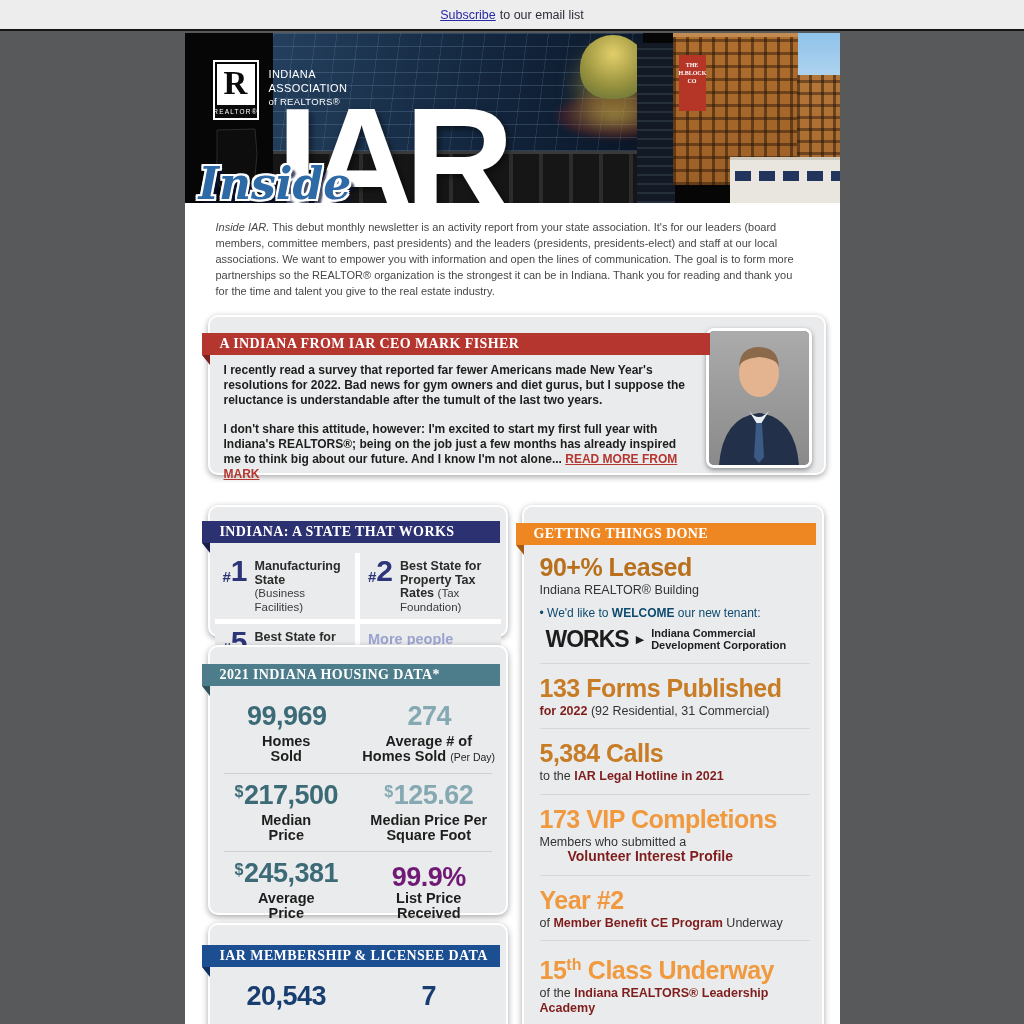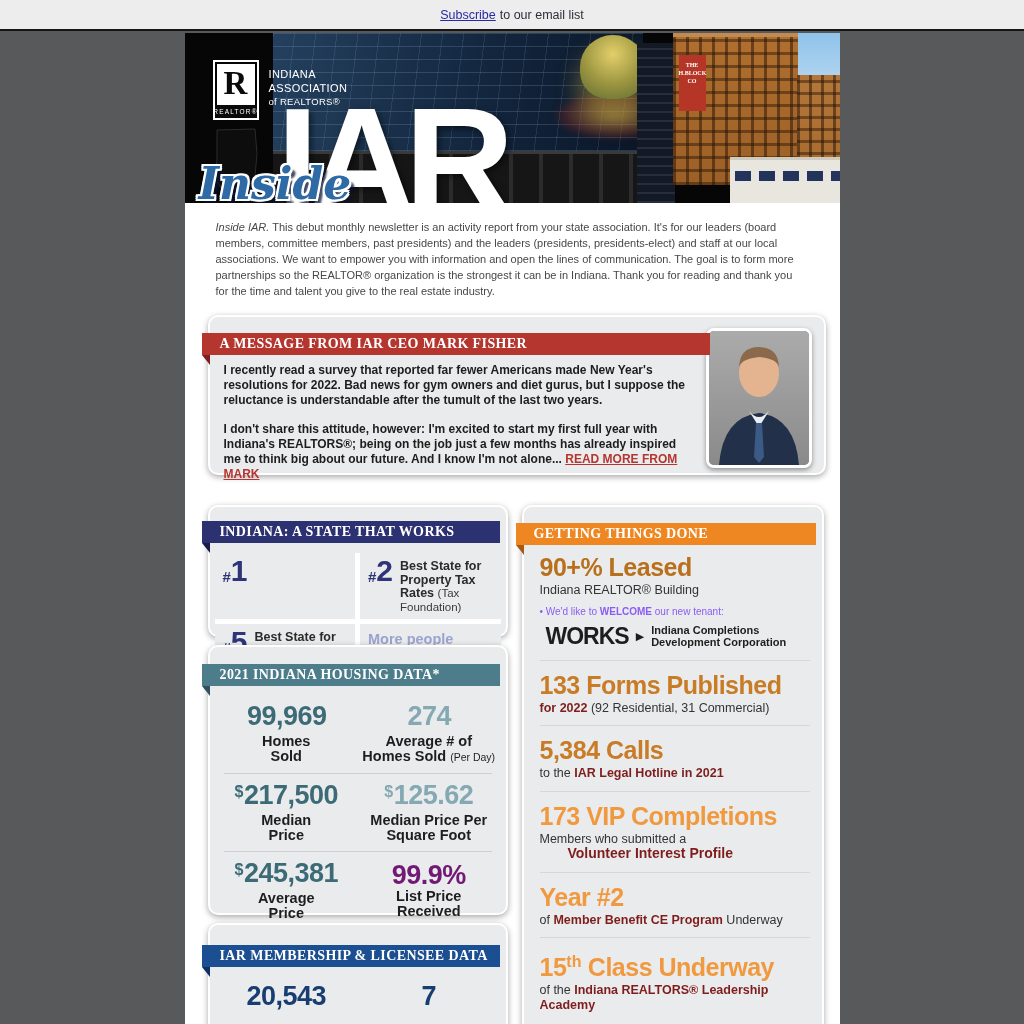--- a/index.html
+++ b/index.html
@@ -120,21 +120,21 @@
   .wnote.block { display:block; }
   .wmove { padding-top:2px; }
   .wmove .hi { display:block; font-weight:bold; font-size:14.5px; line-height:16px; color:#9ba3cf; }
   .wmove .lo { display:block; font-weight:bold; font-size:12px; line-height:14px; color:#2b2b2b; }
 
   
   .housing { height:270px; }
   .housing .ribbon { top:17px; }
   .hnote { position:absolute; top:24px; right:10px; font-size:9.5px; color:#8f8f8f; }
   .stat-rows { margin:50px 6px 6px 6px; }
-  .srow { display:flex; align-items:center; }
+  .srow { display:flex; align-items:flex-end; }
   .vline { width:1px; background:#cfd0d1; margin:4px 0; }
   .hline { height:1px; background:#cfd0d1; margin:2px 8px; }
   .stat { flex:1; text-align:center; padding:5px 2px 6px 2px; }
   .stat .val { font-weight:bold; font-size:27px; line-height:28px; letter-spacing:-.5px; }
   .stat .pre { font-size:16px; position:relative; top:-7px; margin-right:1px; }
   .stat .lab { font-weight:bold; font-size:14.5px; line-height:15px; color:#1e1e1e;
                white-space:pre-line; }
   .stat .labsmall { font-weight:normal; font-size:10.5px; color:#1e1e1e; }
   .v-dark  { color:#3c6b77; }
   .v-mid   { color:#84a9b2; }
@@ -148,21 +148,21 @@
   
   .done { width:302px; min-height:640px; }
   .done .ribbon { top:16px; }
   .done-body { padding:46px 10px 16px 16px; }
   .dhead { font-weight:bold; font-size:25px; line-height:28px; letter-spacing:-.5px; }
   .c-gold   { color:#b8701c; }
   .c-amber  { color:#c87c25; }
   .c-lorange{ color:#f0993f; }
   .dsub { font-size:12.5px; line-height:14.5px; color:#333; margin-top:2px; }
   .dsub b { color:#7f1d1d; }
-  .bullet { font-size:10px; color:#8b5cf6; margin-top:8px; }
+  .bullet { font-size:12px; color:#0c4a6e; margin-top:8px; }
   .iddc-row { display:flex; align-items:center; gap:7px; margin:6px 0 2px 6px; }
   .iddc-name { font-size:23px; font-weight:bold; letter-spacing:-1px; color:#1d1d1d; }
   .iddc-arrow { font-size:11px; color:#1d1d1d; }
   .iddc-lines { font-size:11px; line-height:12px; font-weight:bold; color:#1d1d1d; }
   .osep { height:1px; background:#d7d7d8; margin:10px 2px 10px 0; }
   .supth { font-size:16px; vertical-align:super; letter-spacing:0; }
 </style>
 </head>
 <body>
 
@@ -208,21 +208,21 @@
     <div class="inside">Inside</div>
     <div class="iar">IAR</div>
   </div>
 
   <p class="intro">
     <i>Inside IAR.</i><span> This debut monthly newsletter is an activity report from your state association. It's for our leaders (board members, committee members, past presidents) and the leaders (presidents, presidents-elect) and staff at our local associations. We want to empower you with information and open the lines of communication. The goal is to form more partnerships so the REALTOR® organization is the strongest it can be in Indiana. Thank you for reading and thank you for the time and talent you give to the real estate industry.</span>
   </p>
 
   <div class="card ceo">
     <div class="ribbon red">
-      <span>A MESSAGE FROM IAR CEO MARK FISHER</span>
+      <span>A INDIANA FROM IAR CEO MARK FISHER</span>
     </div>
     <div class="ceo-body">
       <p>I recently read a survey that reported far fewer Americans made New Year's resolutions for 2022. Bad news for gym owners and diet gurus, but I suppose the reluctance is understandable after the tumult of the last two years.</p>
       <p><span>I don't share this attitude, however: I'm excited to start my first full year with Indiana's REALTORS®; being on the job just a few months has already inspired me to think big about our future. And I know I'm not alone... </span><a href="#" class="readmore">READ MORE FROM MARK</a></p>
     </div>
     <div class="photo">
       <svg width="100" height="134" viewBox="0 0 100 134">
         <rect width="100" height="134" fill="#9b9b9b"></rect>
         <rect width="100" height="134" fill="url(#g)"></rect>
         <defs>
@@ -244,20 +244,21 @@
 
     <div class="leftcol">
 
       <div class="card works">
         <div class="ribbon navy">
           <span>INDIANA: A STATE THAT WORKS</span>
         </div>
         <div class="works-grid">
           <div class="wcell">
             <span class="wrank"><span class="hash">#</span><span class="num">1</span></span>
+            <span class="wtext"><span>Manufacturing State</span><span class="wnote block">(Business Facilities)</span></span>
           </div>
           <div class="wcell">
             <span class="wrank"><span class="hash">#</span><span class="num">2</span></span>
             <span class="wtext"><span>Best State for Property Tax Rates </span><span class="wnote">(Tax Foundation)</span></span>
           </div>
           <div class="wcell">
             <span class="wrank"><span class="hash">#</span><span class="num">5</span></span>
             <span class="wtext"><span>Best State for Business</span><span class="wnote block">(Chief Executive)</span></span>
           </div>
           <div class="wcell">
@@ -350,21 +351,21 @@
           <div class="dhead c-gold">90+% Leased</div>
           <div class="dsub">Indiana REALTOR® Building</div>
           <div class="bullet">
             <span>•</span>
             <span>We'd like to </span><b>WELCOME</b><span> our new tenant:</span>
           </div>
           <div class="iddc-row">
             <span class="iddc-name">WORKS</span>
             <span class="iddc-arrow">▶</span>
             <span class="iddc-lines">
-              <span>Indiana Completions</span><br>
+              <span>Indiana Commercial</span><br>
               <span>Development Corporation</span>
             </span>
           </div>
         </div>
         <div class="osep"></div>
 
         <div>
           <div class="dhead c-amber">133 Forms Published</div>
           <div class="dsub"><b>for 2022</b><span> (92 Residential, 31 Commercial)</span></div>
         </div>

